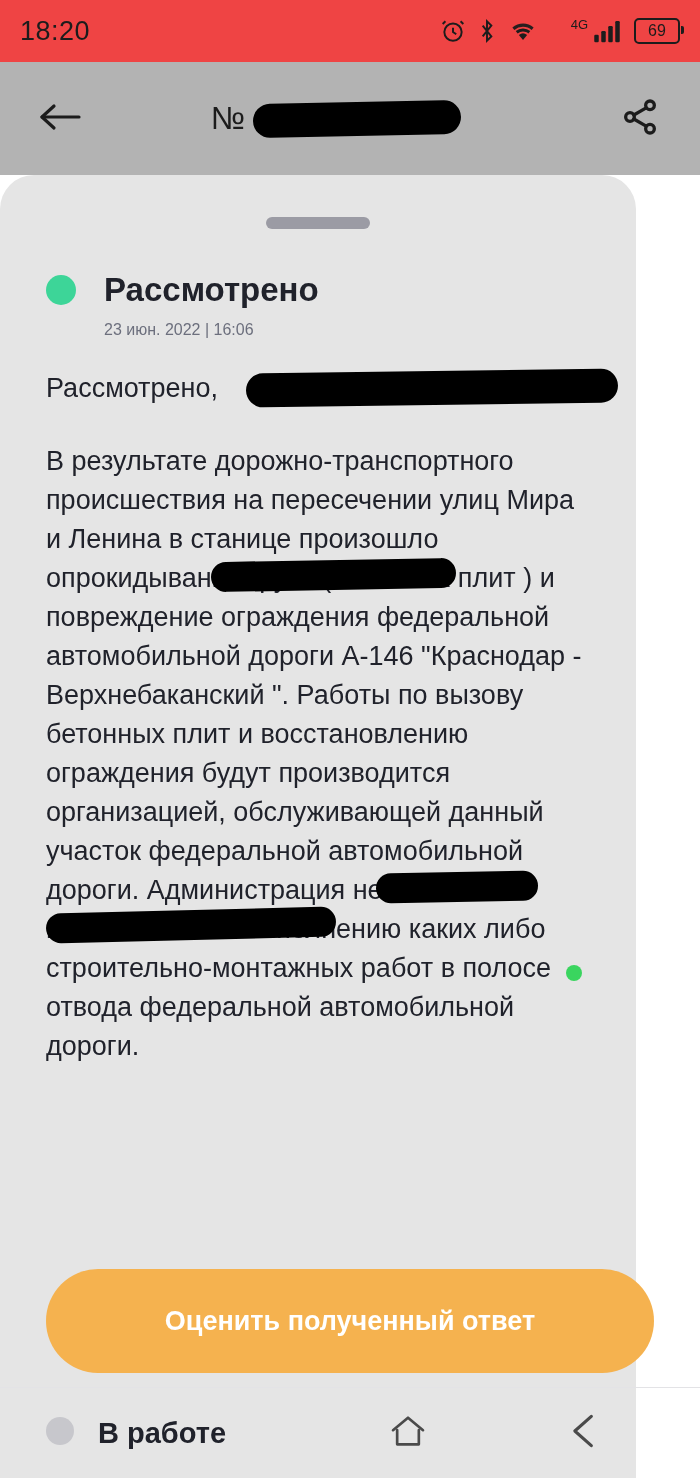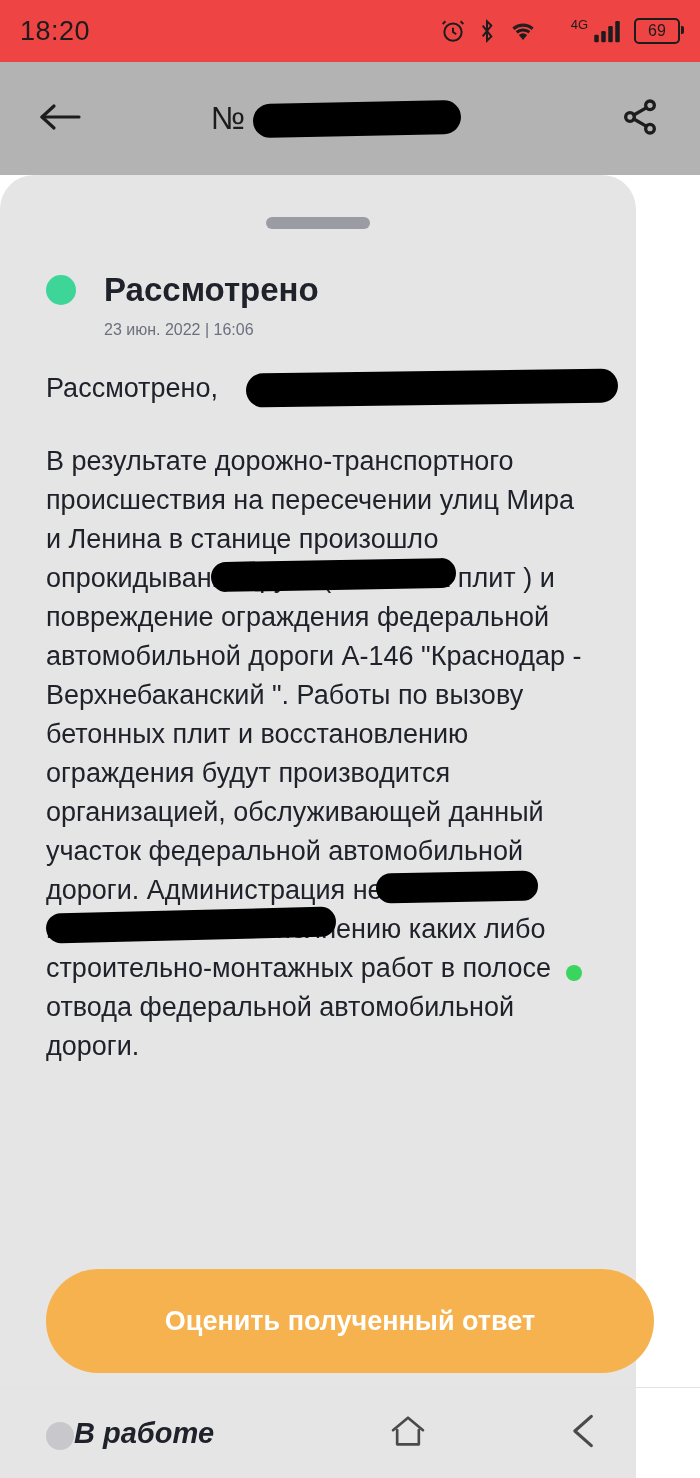--- a/index.html
+++ b/index.html
@@ -249,24 +249,24 @@
     top: 1212px;
     width: 700px;
     height: 91px;
     border-top: 1px solid #e3e3e6;
     display: flex;
     align-items: center;
     box-sizing: border-box;
   }
   .work-status {
     display: flex;
-    align-items: flex-end;
+    align-items: flex-start;
+    gap: 24px;
     margin-left: 46px;
     width: 300px;
-    font-style: italic;
   }
   .dot-grey {
     width: 28px;
     height: 28px;
     border-radius: 50%;
     background: #c7c7cc;
     flex: none;
   }
   .work-label {
     font-size: 29px;

